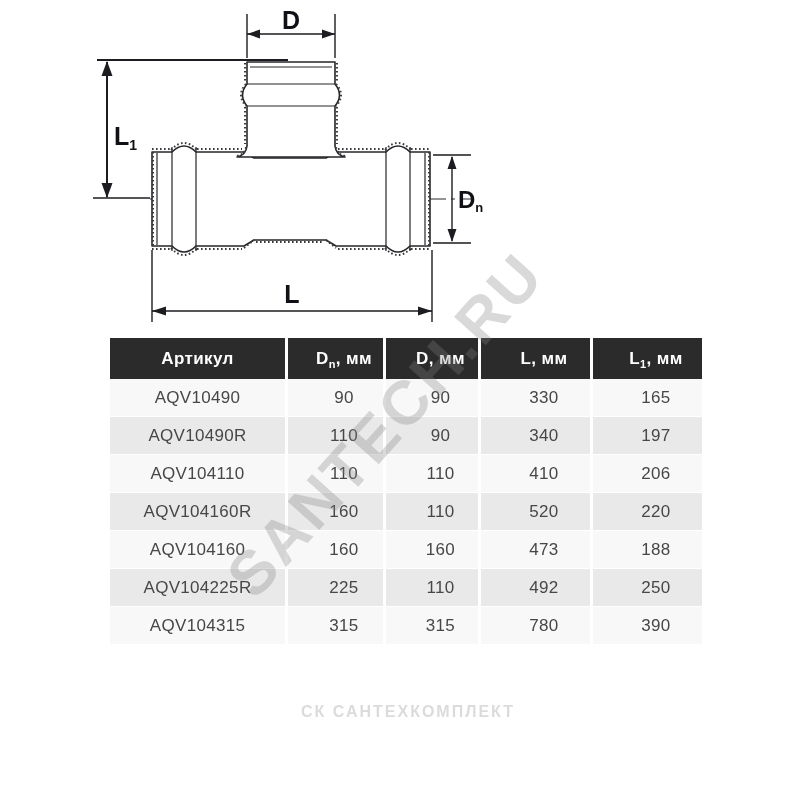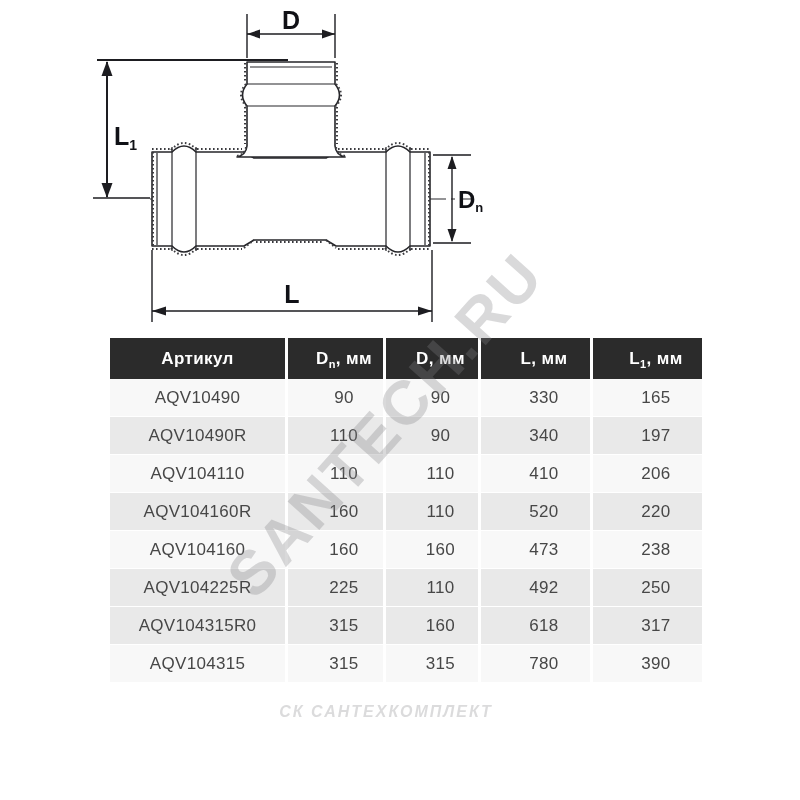--- a/index.html
+++ b/index.html
@@ -24,24 +24,24 @@
   .dim-label{font-family:"Liberation Sans",sans-serif;font-weight:bold;fill:#101116;}
 
   
   .wm-diagonal{
     position:absolute;left:385px;top:425px;z-index:40;
     transform:translate(-50%,-50%) rotate(-48deg);
     font-size:62px;font-weight:800;letter-spacing:3px;white-space:nowrap;
     color:rgba(130,130,132,0.30);pointer-events:none;user-select:none;
   }
   .wm-company{
-    position:absolute;left:386px;top:703px;z-index:40;
+    position:absolute;left:408px;top:703px;z-index:40;
     transform:translateX(-50%);
     font-size:16px;font-weight:700;letter-spacing:2px;white-space:nowrap;
-    color:rgba(125,125,128,0.28);pointer-events:none;user-select:none;font-style:italic;
+    color:rgba(125,125,128,0.28);pointer-events:none;user-select:none;
   }
 
   
   .spec-table-wrap{position:absolute;left:110px;top:338px;width:592px;}
   table.spec{
     border-collapse:separate;border-spacing:0;width:592px;table-layout:fixed;
   }
   table.spec th{
     background:var(--header-bg,#2b2b2b);color:var(--header-text,#ffffff);
     font-size:17px;font-weight:700;height:41px;text-align:center;
@@ -157,35 +157,28 @@
             <td>160</td>
             <td>110</td>
             <td>520</td>
             <td>220</td>
           </tr>
           <tr class="odd">
             <td>AQV104160</td>
             <td>160</td>
             <td>160</td>
             <td>473</td>
-            <td>238</td>
+            <td>188</td>
           </tr>
           <tr class="even">
             <td>AQV104225R</td>
             <td>225</td>
             <td>110</td>
             <td>492</td>
             <td>250</td>
-          </tr>
-          <tr class="even">
-            <td>AQV104315R0</td>
-            <td>315</td>
-            <td>160</td>
-            <td>618</td>
-            <td>317</td>
           </tr>
           <tr class="odd">
             <td>AQV104315</td>
             <td>315</td>
             <td>315</td>
             <td>780</td>
             <td>390</td>
           </tr>
         </tbody>
     </table>

